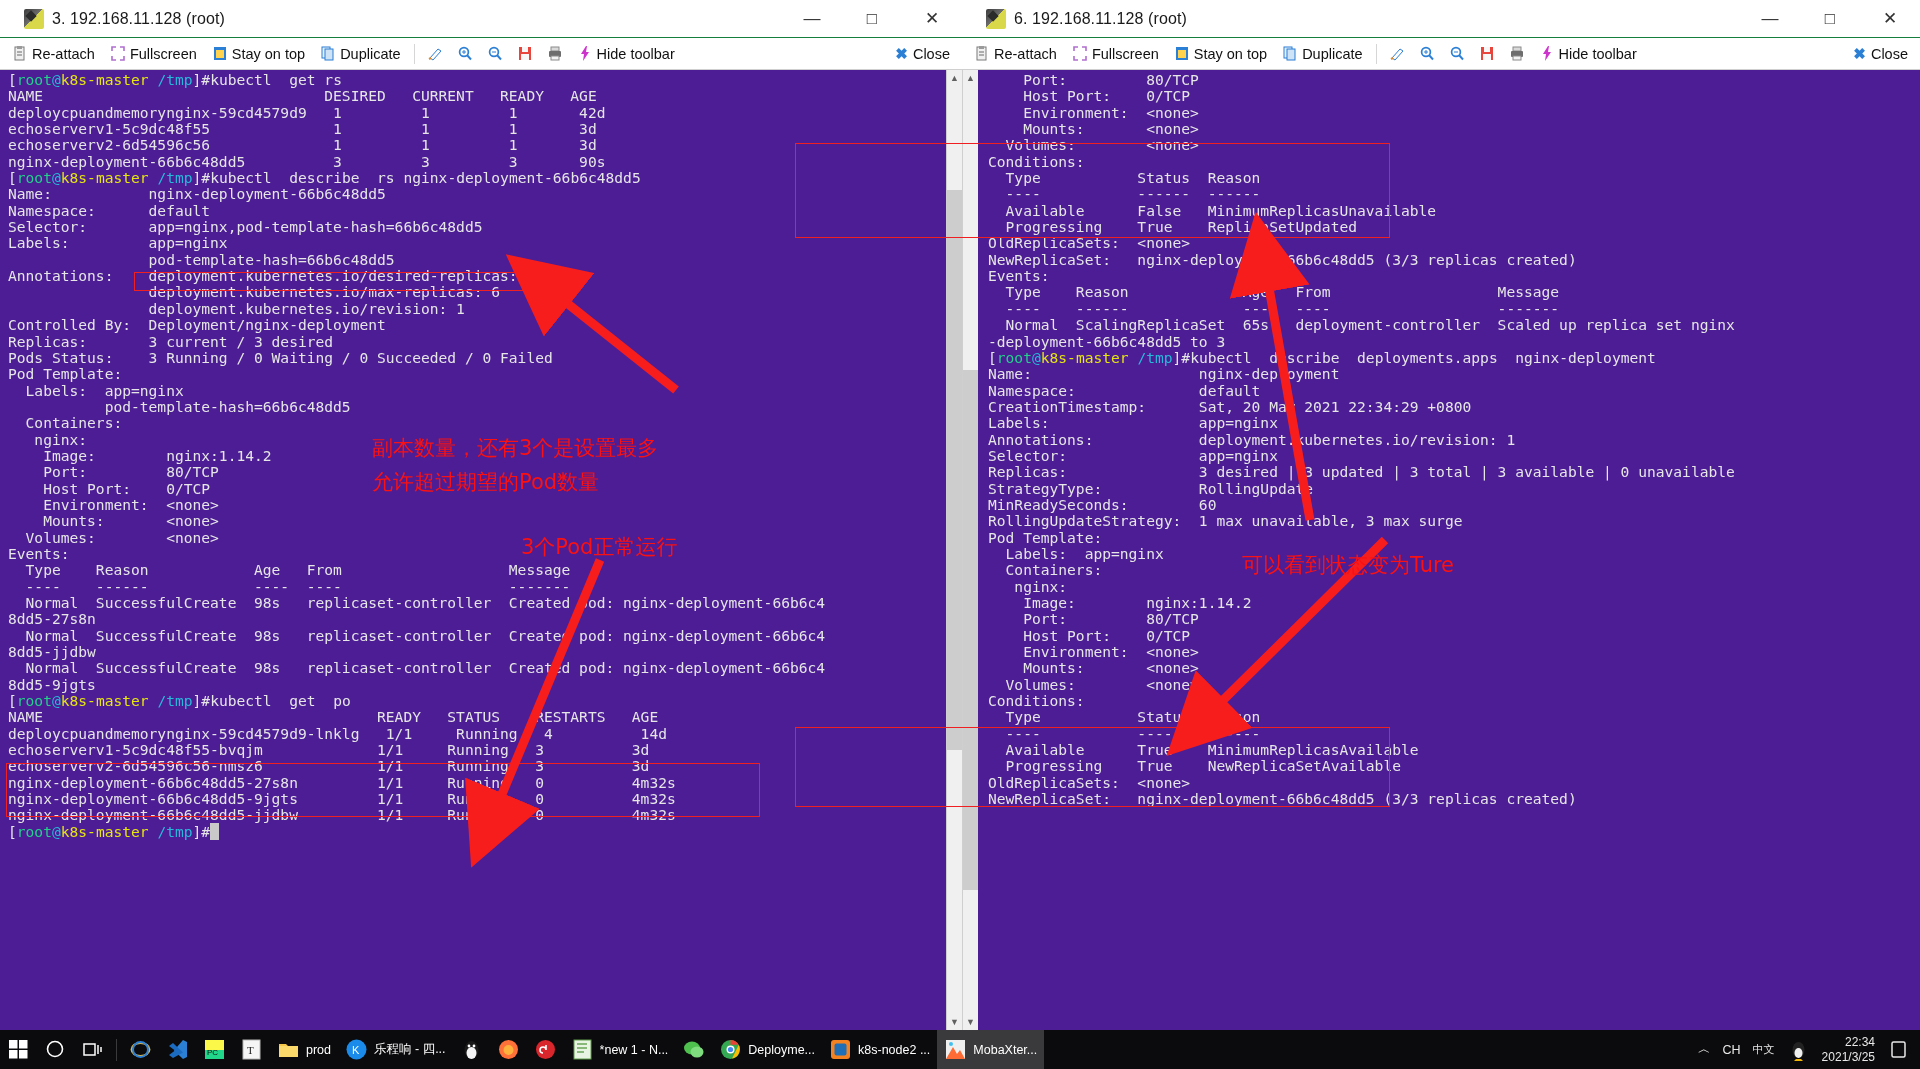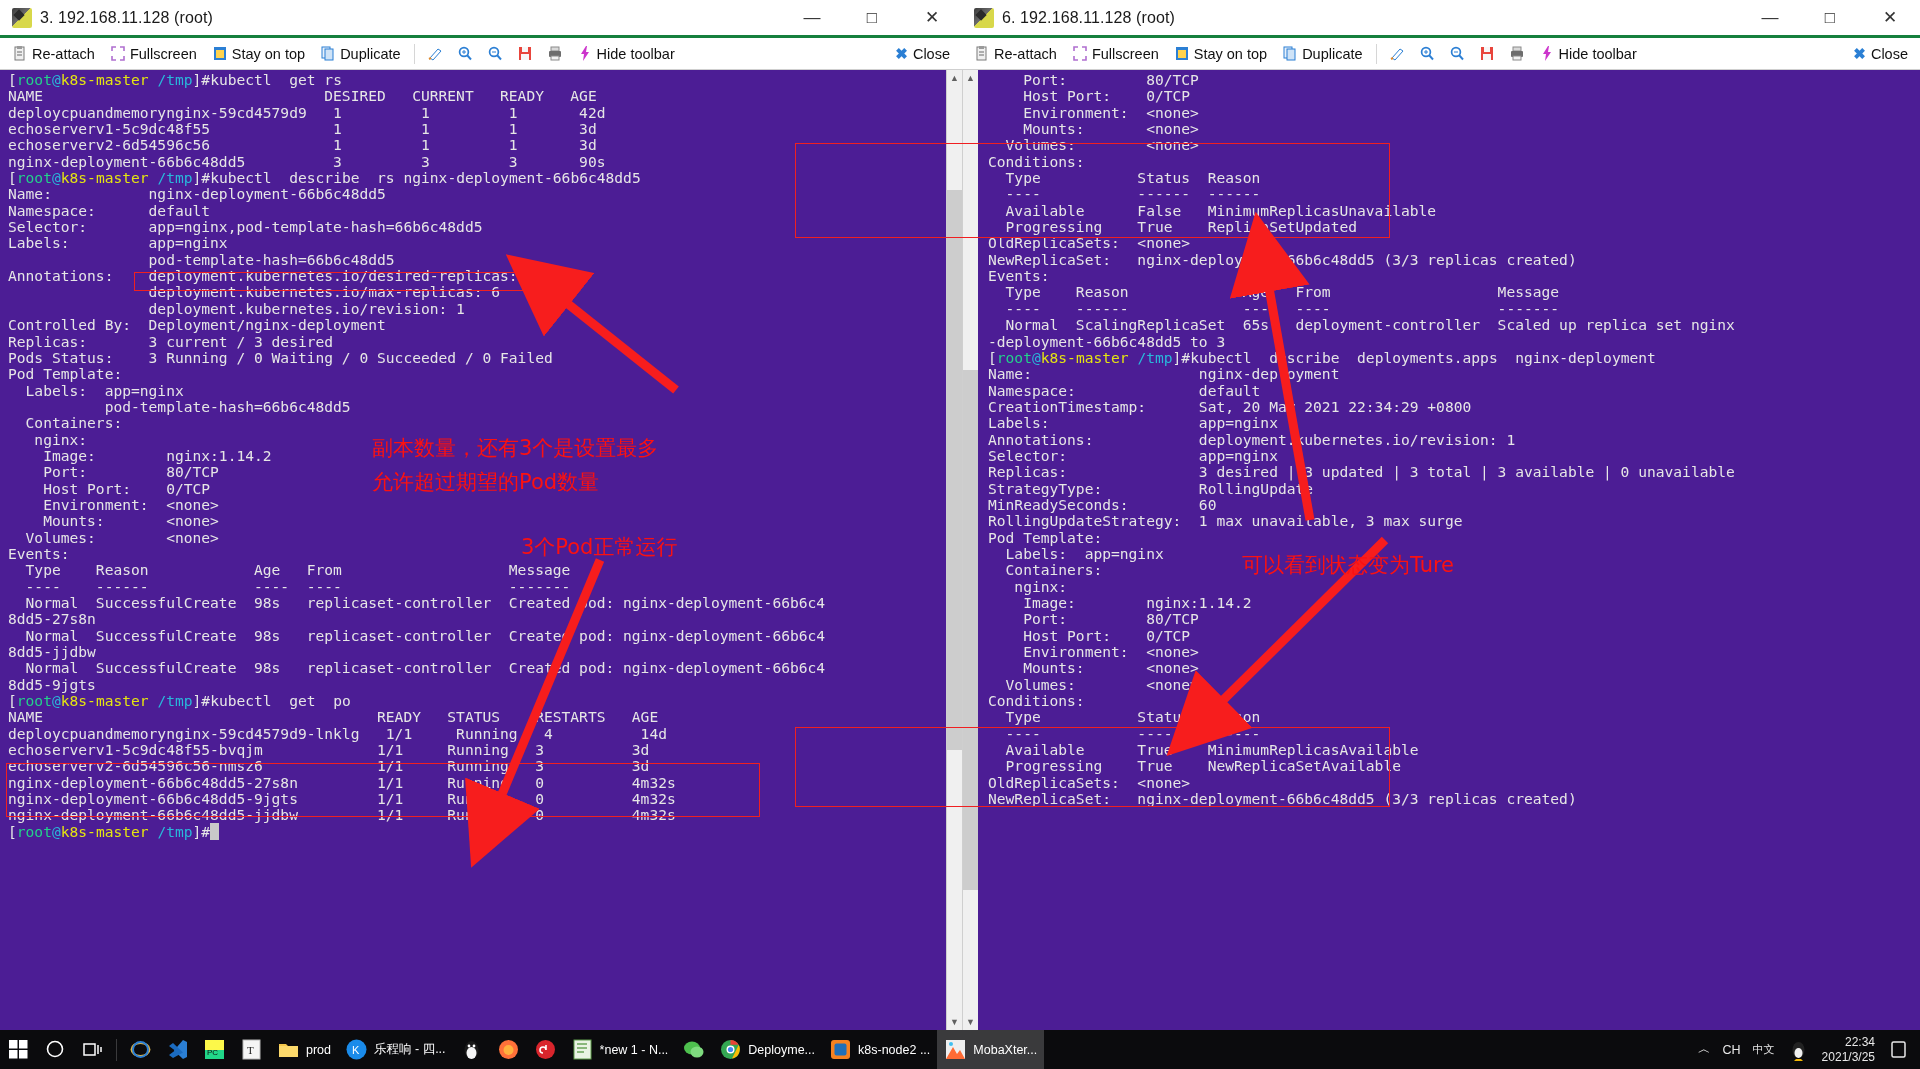--- a/index.html
+++ b/index.html
@@ -11,21 +11,21 @@
   }
   .desktop { position: relative; width: 1920px; height: 1069px; background:#0a0a0a; }
 
   
   .win { position: absolute; top: 0; background: #ffffff; overflow: hidden; }
   .win-left  { left: 0;   width: 962px; height: 1030px; }
   .win-right { left: 962px; width: 958px; height: 1030px; }
 
   .titlebar {
     height: 38px; background: #ffffff; display: flex; align-items: center;
-    padding-left: 12px; border-bottom: 3px solid #15803d;
+    padding-left: 24px; border-bottom: 1px solid #15803d;
   }
   .title-icon {
     width: 20px; height: 20px; margin-right: 8px; flex: none;
     background: linear-gradient(135deg,#3b3b3b 0%,#6b6b6b 45%,#d8d84a 46%,#d8d84a 100%);
     border-radius: 2px; position: relative;
   }
   .title-icon::after{
     content:""; position:absolute; left:3px; top:3px; width:8px;height:8px;
     background:#2b2b2b; transform:rotate(45deg);
   }

